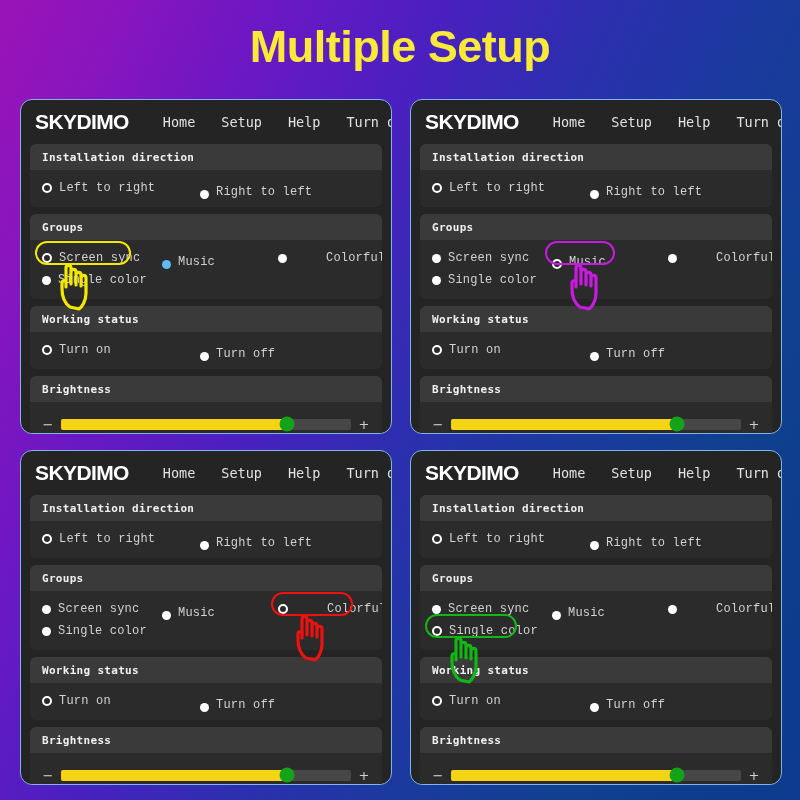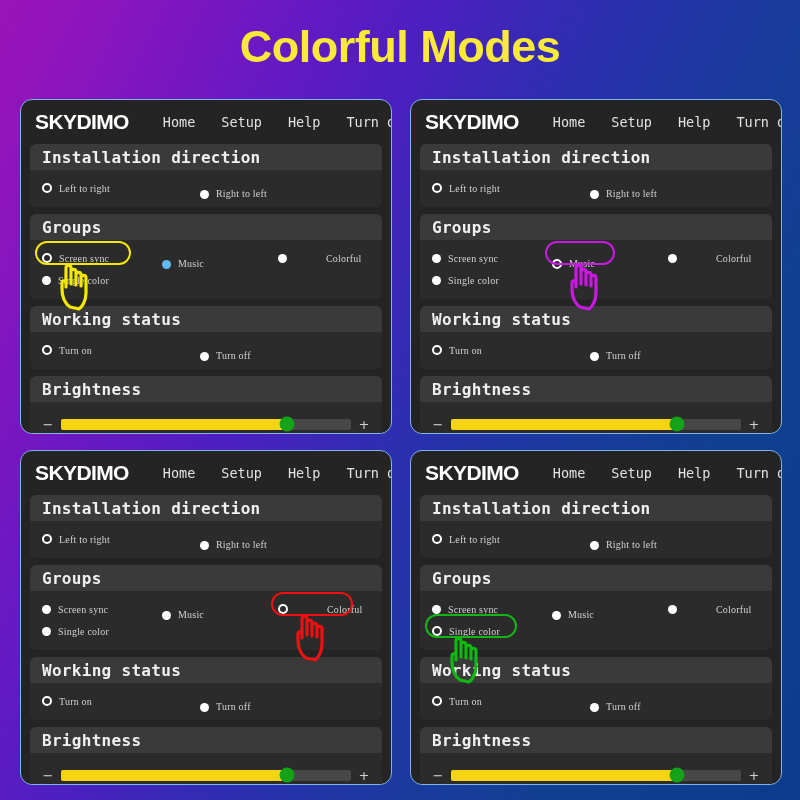--- a/index.html
+++ b/index.html
@@ -100,21 +100,21 @@
   .card-header {
     background: #3a3a3a;
     height: 26px;
     display: flex;
     align-items: center;
     padding-left: 12px;
   }
   .card-header span {
     font-family: "DejaVu Sans Mono", monospace;
     font-weight: bold;
-    font-size: 16px;
+    font-size: 11px;
     color: #f0f0f0;
     letter-spacing: 0.3px;
   }
   .card-body {
     background: #2b2b2b;
     padding: 7px 0 8px 0;
   }
 
   
   .radio-row {
@@ -142,22 +142,22 @@
   }
   .radio-dot.selected {
     background: #2b2b2b;
     border: 2.5px solid #ffffff;
     width: 10px; height: 10px;
   }
   .radio-dot.hover {
     background: #63b9f5;
   }
   .radio-label {
-    font-family: Liberation Serif, serif;
-    font-size: 10px;
+    font-family: Liberation Mono, monospace;
+    font-size: 12px;
     color: #d2d2d2;
     letter-spacing: 0.2px;
     white-space: nowrap;
   }
 
   
   .hl {
     position: absolute;
     border-radius: 12px;
     border: 2.5px solid transparent;
@@ -207,21 +207,21 @@
   .hand {
     position: absolute;
     pointer-events: none;
   }
   .hand svg { display: block; }
 </style>
 </head>
 <body>
 
 <div class="title-wrap">
-  <div class="title">Colorful Modes</div>
+  <div class="title">Multiple Setup</div>
 </div>
 
 <div class="grid" id="panel-grid">
     <div class="panel p1">
       <div class="navbar">
         <div class="brand">SKYDIMO</div>
         <div class="nav-link">Home</div>
         <div class="nav-link">Setup</div>
         <div class="nav-link">Help</div>
         <div class="nav-link">Turn off</div>

